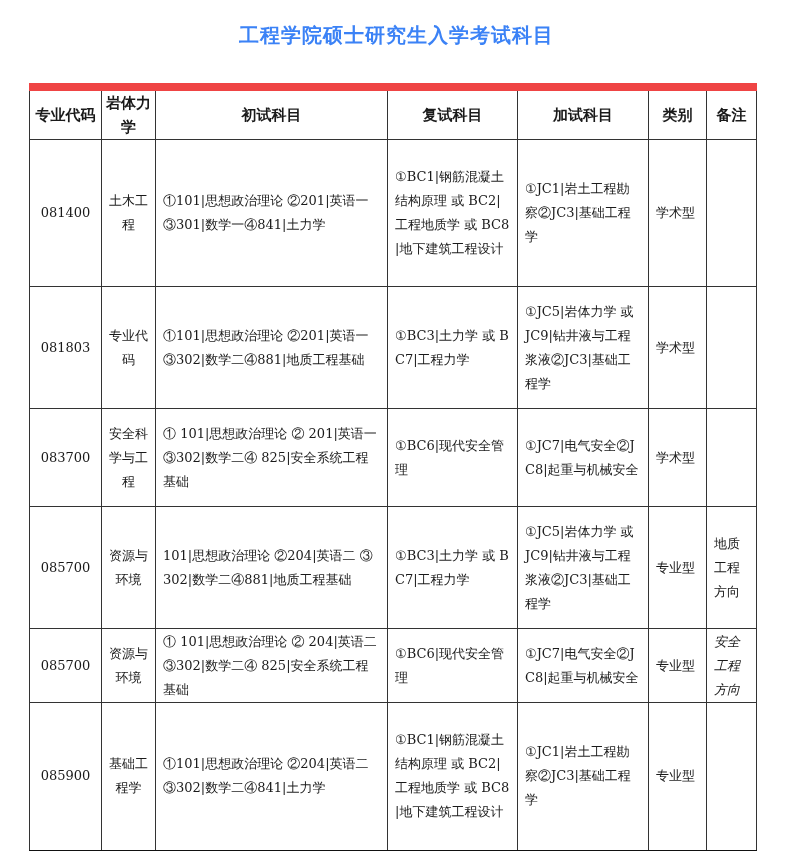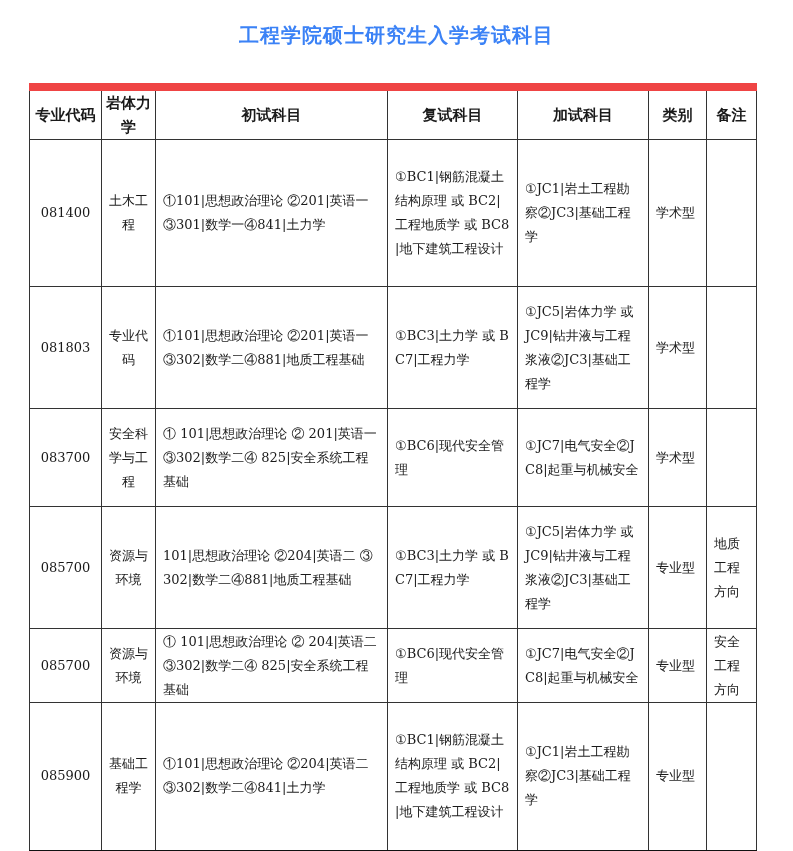--- a/index.html
+++ b/index.html
@@ -29,21 +29,21 @@
     table.exam th {
       font-family: "DejaVu Sans", "Liberation Sans", sans-serif;
       font-weight: bold; font-size: 15px; line-height: 24px;
       text-align: center; padding: 0 3px;
     }
     th.note-h { vertical-align: top; padding-top: 2px; }
     td.code { text-align: center; padding: 0 2px; }
     td.name { text-align: center; padding: 0 4px; }
     td.type { padding: 0 8px; margin-left: 44px; }
     td.note { vertical-align: top; padding: 0 6px; margin-top: 28px; }
-    td.note.center { vertical-align: middle; }
+    td.note.center { vertical-align: middle; font-style: italic; }
     td.first { border-left: 2px solid #888; }
     td.retest { border-left: 2px solid #999; }
   </style>
 </head>
 <body>
 
 <div class="title">工程学院硕士研究生入学考试科目</div>
 
 <table class="exam">
   <colgroup>

